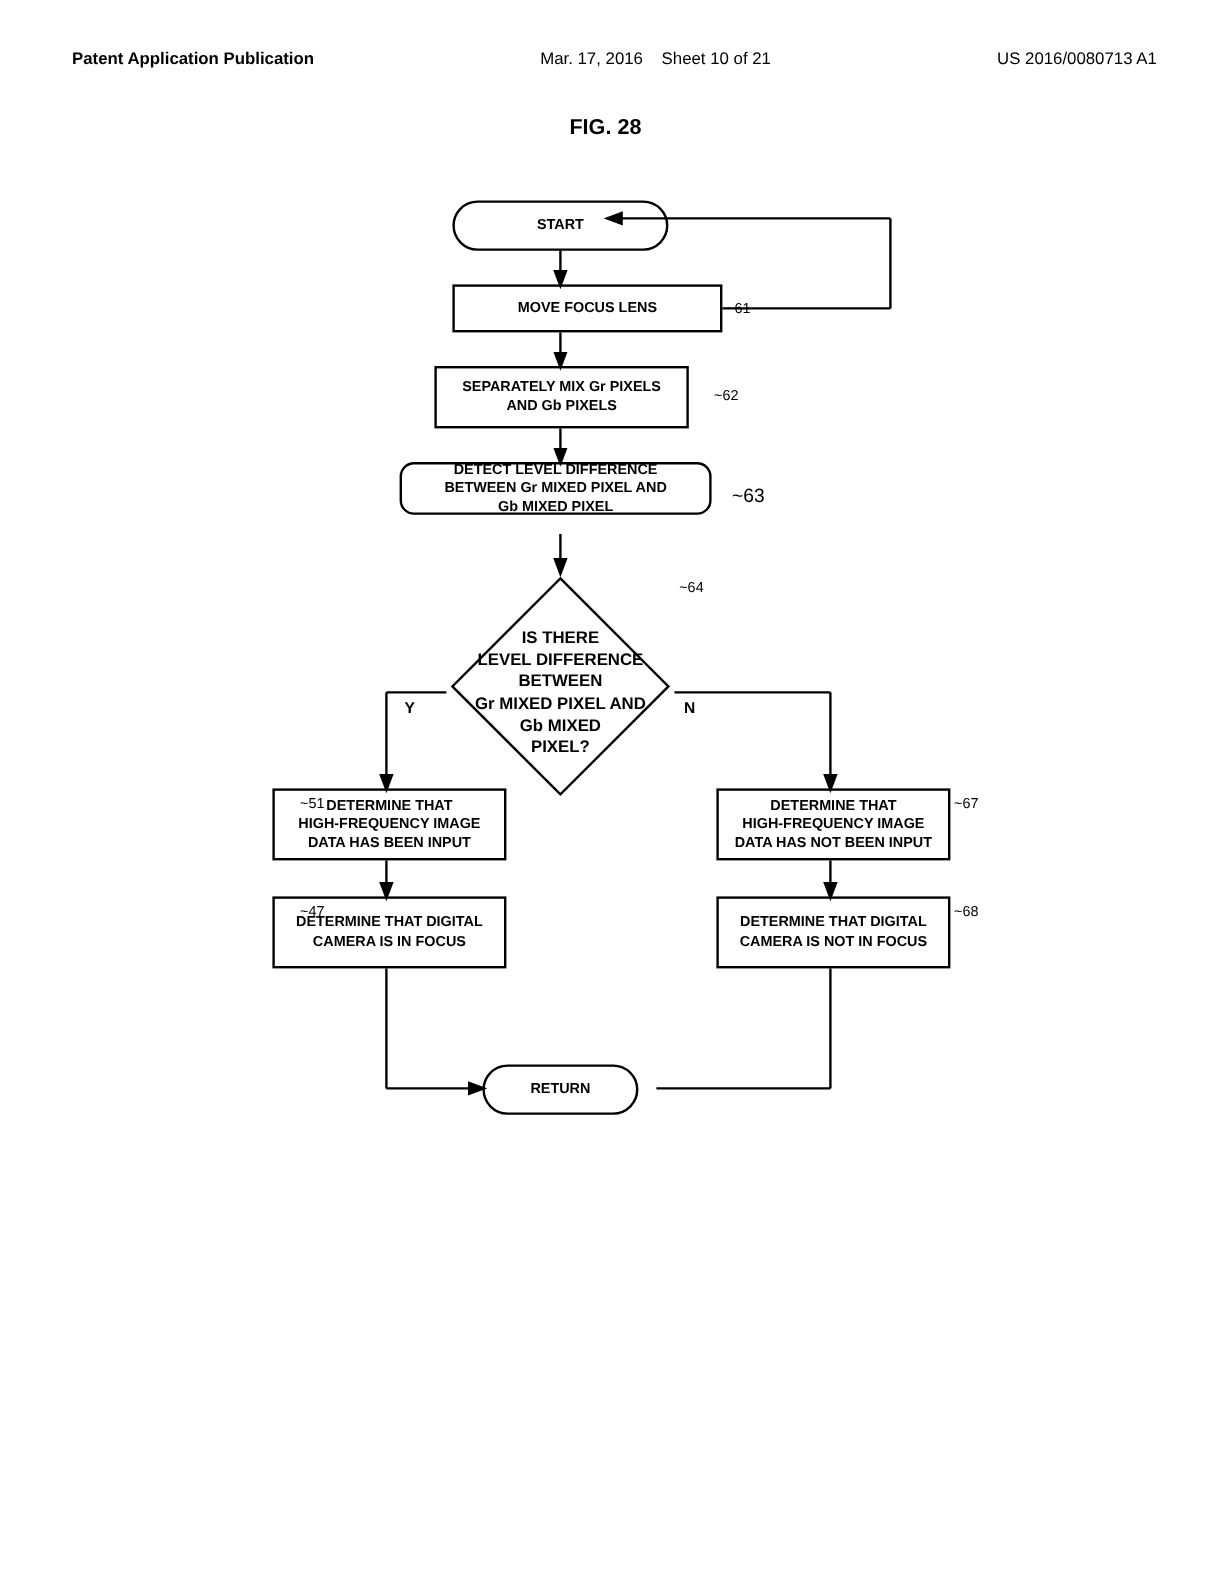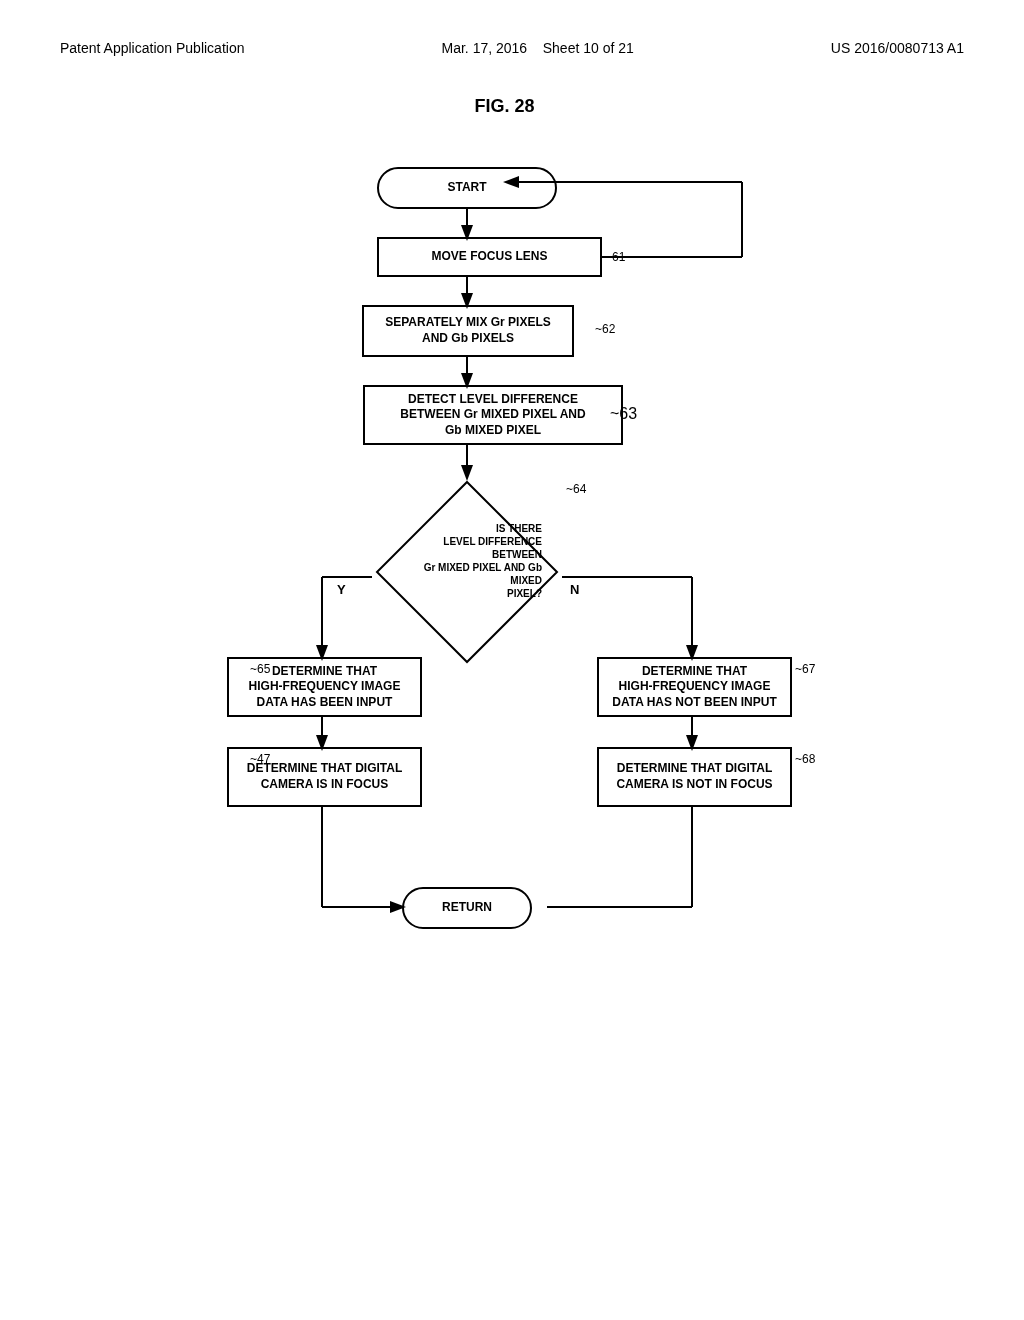--- a/index.html
+++ b/index.html
@@ -13,21 +13,21 @@
     }
 
     
     .header {
       display: flex;
       justify-content: space-between;
       align-items: flex-start;
       padding: 40px 60px 20px 60px;
       font-size: 14px;
     }
-    .header-left { font-weight: normal; }
+    .header-left { font-weight: bold; }
     .header-center { text-align: center; }
     .header-right { text-align: right; }
 
     
     .fig-title {
       text-align: center;
       font-size: 18px;
       font-weight: bold;
       margin: 20px 15px 30px 0;
     }
@@ -58,22 +58,22 @@
     }
 
     .rect {
       border: 2px solid #000;
       border-radius: 0;
     }
 
     .diamond-text {
       position: absolute;
       width: 100%;
-      text-align: right;
-      font-size: 10px;
+      text-align: center;
+      font-size: 14px;
       font-weight: bold;
       line-height: 1.3;
     }
 
     
     .flow-svg {
       position: absolute;
       top: 0; left: 0;
       width: 100%;
       height: 100%;
@@ -159,21 +159,21 @@
   <div class="shape rect" style="left:200px; top:158px; width:212px; height:52px;">
     <div>
       <div>SEPARATELY MIX Gr PIXELS</div>
       <div>AND Gb PIXELS</div>
     </div>
   </div>
   <div style="position:absolute; top:175px; left:433px; font-size:12px;">
     ~<span>62</span>
   </div>
 
-  <div class="shape rect" style="left:201px; top:238px; width:260px; height:60px;">
+  <div class="shape rect" style="left:171px; top:238px; width:260px; height:44px;border-radius:12px;">
     <div>
       <div>DETECT LEVEL DIFFERENCE</div>
       <div>BETWEEN Gr MIXED PIXEL AND</div>
       <div>Gb MIXED PIXEL</div>
     </div>
   </div>
   <div style="position:absolute; top:258px; left:448px; font-size:16px;">
     ~<span>63</span>
   </div>
 
@@ -194,21 +194,21 @@
 
   <div class="label-y" style="position:absolute; top:435px; left:175px;">
     <span>Y</span>
   </div>
 
   <div class="label-n" style="position:absolute; top:435px; left:408px;">
     <span>N</span>
   </div>
 
   <div style="position:absolute; top:515px; left:88px; font-size:12px;">
-    ~<span>65</span>
+    ~<span>51</span>
   </div>
 
   <div class="shape rect" style="left:65px; top:510px; width:195px; height:60px;">
     <div>
       <div>DETERMINE THAT</div>
       <div>HIGH-FREQUENCY IMAGE</div>
       <div>DATA HAS BEEN INPUT</div>
     </div>
   </div>
 

